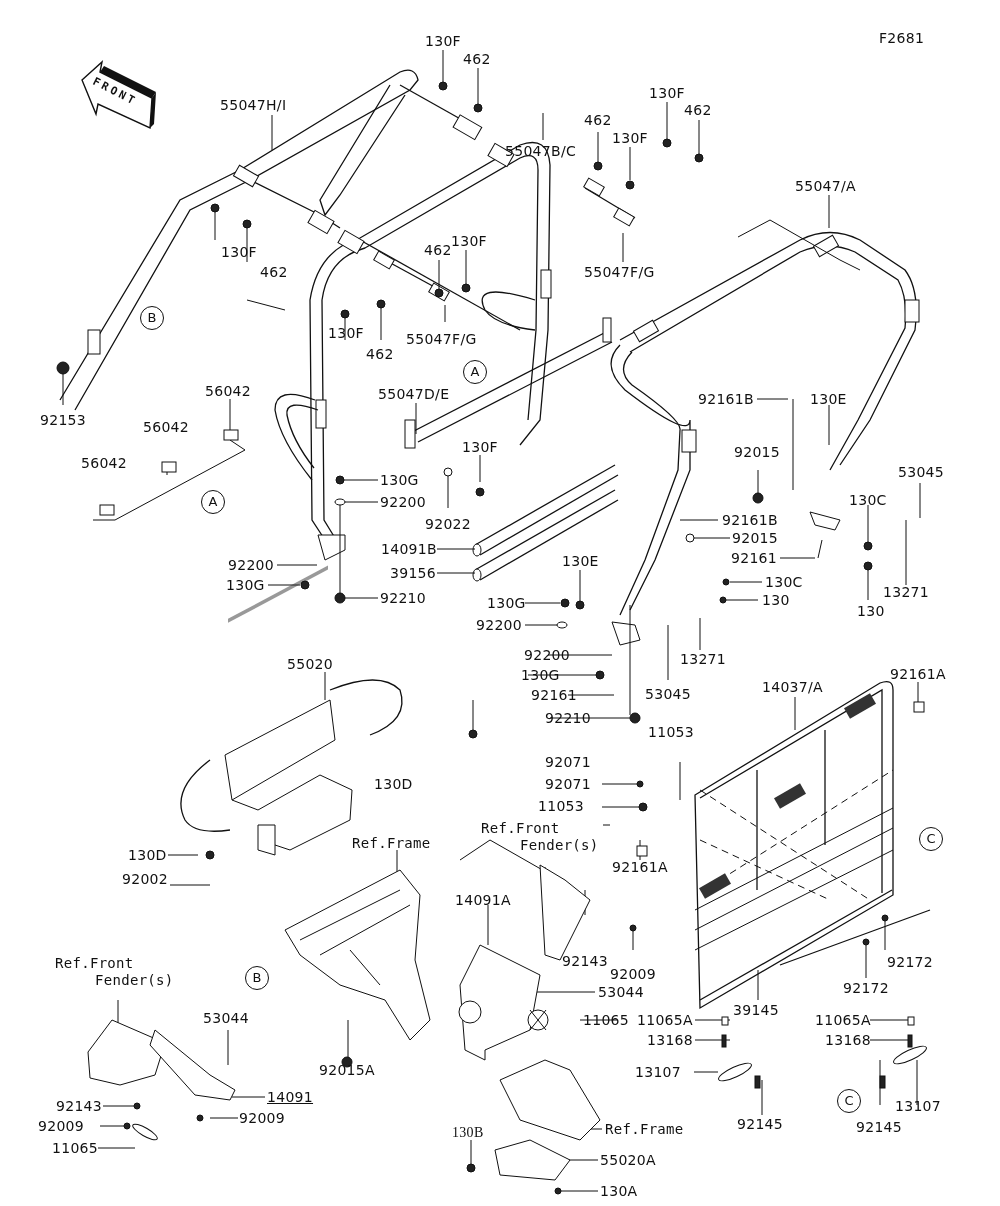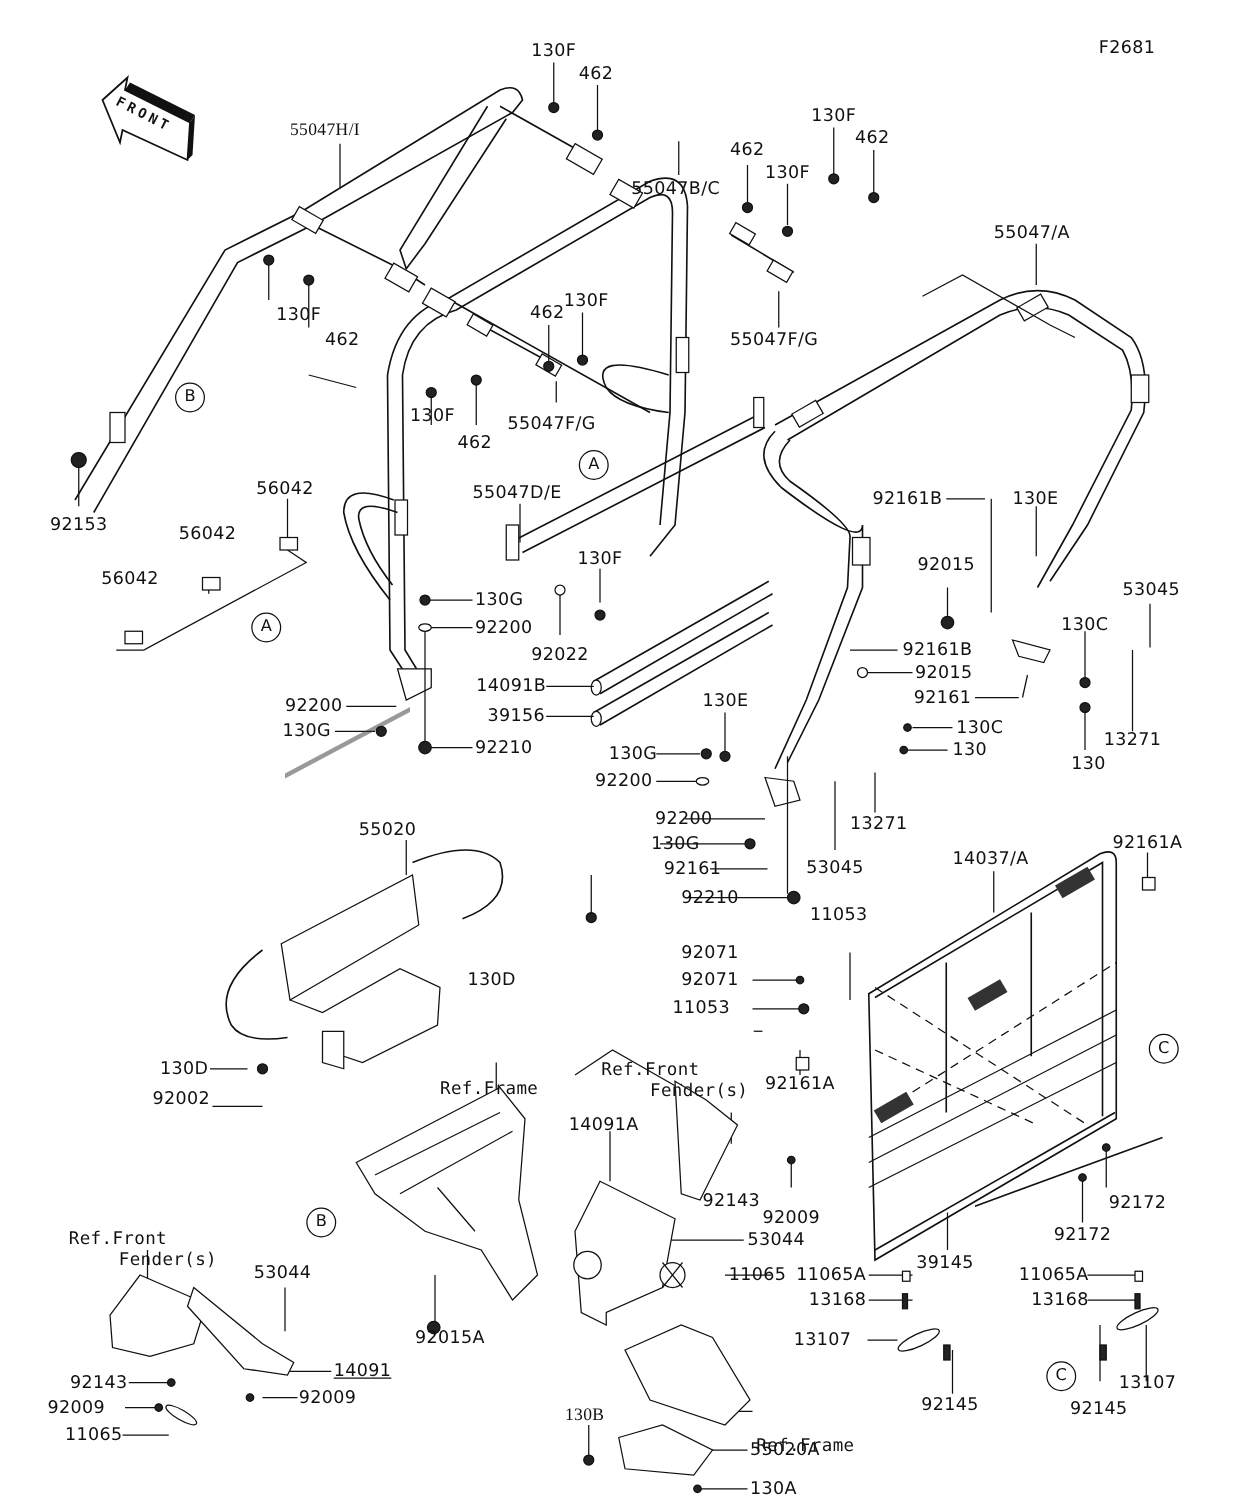--- a/index.html
+++ b/index.html
@@ -1,19 +1,19 @@
 <!DOCTYPE html>
 <html><head>
 <meta charset="utf-8">
 <style>
   html,body{margin:0;padding:0;background:#ffffff;}
   body{width:1000px;height:1206px;position:relative;overflow:hidden;font-family:"DejaVu Sans",sans-serif;}
   #diagram{position:absolute;left:0;top:0;width:1000px;height:1206px;}
   .lbl{position:absolute;font-family:"DejaVu Sans",sans-serif;font-size:14px;color:#111;white-space:nowrap;line-height:1;letter-spacing:0.3px;}
-  .ref{font-family:"DejaVu Sans Mono",monospace;font-size:14px;margin-top:28px;}
+  .ref{font-family:"DejaVu Sans Mono",monospace;font-size:14px;}
   .circ{position:absolute;width:22px;height:22px;border:1.3px solid #111;border-radius:50%;font-size:13px;text-align:center;line-height:22px;color:#111;background:#fff;}
   svg .ln{stroke:#111;stroke-width:1;fill:none;}
   svg .tube{stroke:#111;stroke-width:1.3;fill:none;}
   svg .part{stroke:#111;stroke-width:1;fill:#fff;}
   svg .dark{fill:#222;stroke:#111;stroke-width:1;}
   svg .dash{stroke:#111;stroke-width:1;fill:none;stroke-dasharray:7 5;}
 </style>
 </head>
 <body>
 
@@ -313,21 +313,21 @@
   <div class="circ" style="left:463px;top:360px;">A</div>
   <div class="circ" style="left:245px;top:966px;">B</div>
   <div class="circ" style="left:919px;top:827px;">C</div>
   <div class="circ" style="left:837px;top:1089px;">C</div>
 
   
   <div class="lbl" style="left:879px;top:31px;">F2681</div>
   <div class="lbl" style="left:91px;top:86px;font-size:11px;font-weight:bold;transform:rotate(27deg);letter-spacing:3px;font-family:'DejaVu Sans Mono',monospace;">FRONT</div>
 
   
-  <div class="lbl" style="left:232px;top:98px;font-family:Liberation Serif, serif;">55047H/I</div>
+  <div class="lbl" style="left:220px;top:98px;">55047H/I</div>
   <div class="lbl" style="left:425px;top:34px;">130F</div>
   <div class="lbl" style="left:463px;top:52px;">462</div>
   <div class="lbl" style="left:505px;top:96px;margin-top:48px;">55047B/C</div>
   <div class="lbl" style="left:584px;top:113px;">462</div>
   <div class="lbl" style="left:612px;top:131px;">130F</div>
   <div class="lbl" style="left:649px;top:86px;">130F</div>
   <div class="lbl" style="left:684px;top:103px;">462</div>
   <div class="lbl" style="left:795px;top:179px;">55047/A</div>
   <div class="lbl" style="left:584px;top:265px;">55047F/G</div>
   <div class="lbl" style="left:221px;top:245px;">130F</div>
@@ -390,21 +390,21 @@
   <div class="lbl" style="left:562px;top:954px;">92143</div>
   <div class="lbl" style="left:610px;top:967px;">92009</div>
   <div class="lbl" style="left:887px;top:955px;">92172</div>
   <div class="lbl" style="left:843px;top:981px;">92172</div>
   <div class="lbl ref" style="left:55px;top:956px;">Ref.Front</div>
   <div class="lbl ref" style="left:95px;top:973px;">Fender(s)</div>
   <div class="lbl" style="left:598px;top:985px;">53044</div>
   <div class="lbl" style="left:203px;top:1011px;">53044</div>
   <div class="lbl" style="left:583px;top:1013px;">11065</div>
   <div class="lbl" style="left:733px;top:1003px;">39145</div>
-  <div class="lbl" style="left:332px;top:1063px;">92015A</div>
+  <div class="lbl" style="left:319px;top:1063px;">92015A</div>
   <div class="lbl" style="left:637px;top:1013px;">11065A</div>
   <div class="lbl" style="left:647px;top:1033px;">13168</div>
   <div class="lbl" style="left:815px;top:1013px;">11065A</div>
   <div class="lbl" style="left:825px;top:1033px;">13168</div>
   <div class="lbl" style="left:56px;top:1099px;">92143</div>
   <div class="lbl" style="left:38px;top:1119px;">92009</div>
   <div class="lbl" style="left:267px;top:1090px;text-decoration:underline;">14091</div>
   <div class="lbl" style="left:239px;top:1111px;">92009</div>
   <div class="lbl" style="left:52px;top:1141px;">11065</div>
   <div class="lbl" style="left:635px;top:1065px;">13107</div>

